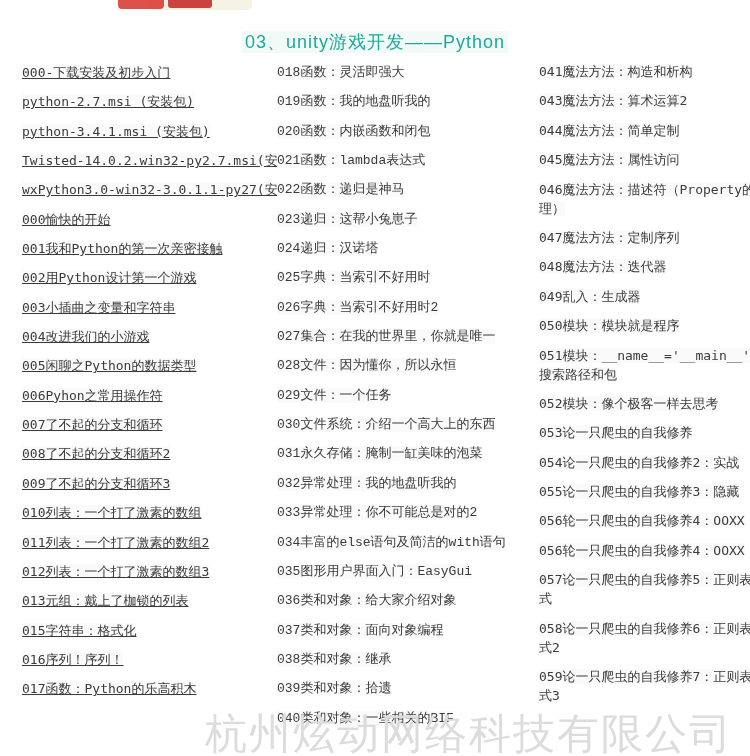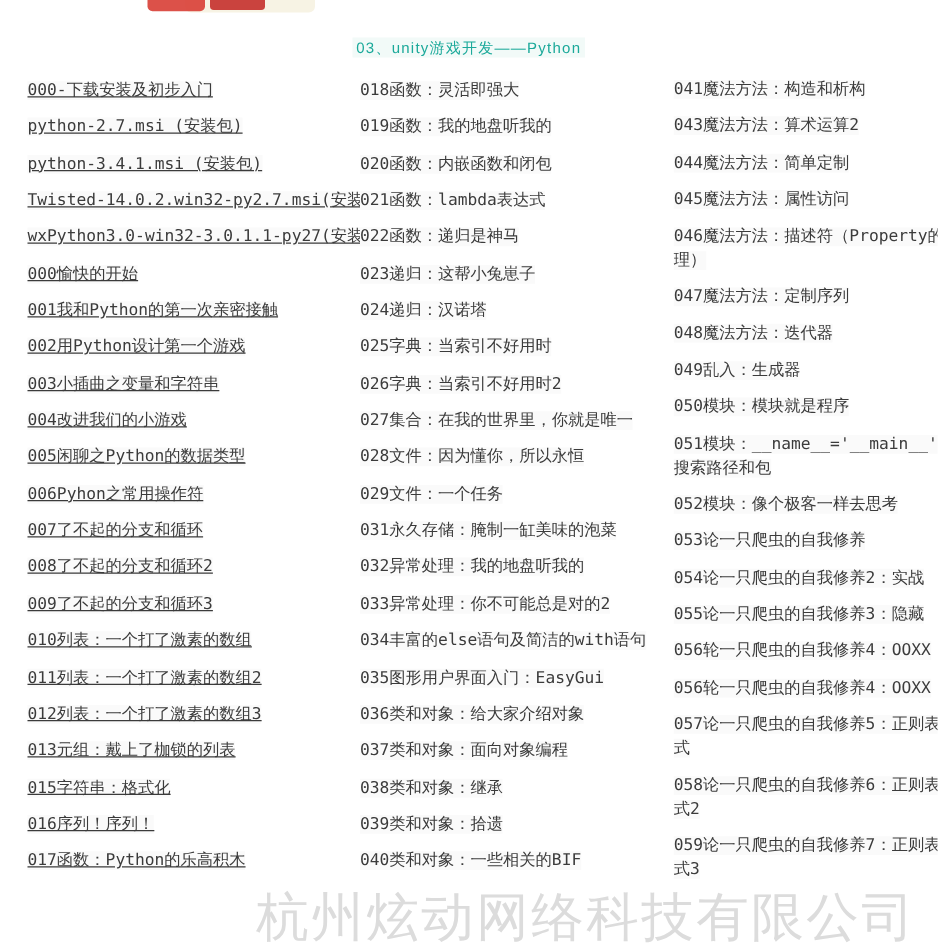--- a/index.html
+++ b/index.html
@@ -44,36 +44,36 @@
     border-radius: 0 0 3px 3px;
     opacity: 0.9;
   }
   .page-title {
     position: absolute;
     top: 30px;
     left: 0;
     width: 750px;
     text-align: center;
     font-family: "Liberation Sans", "DejaVu Sans", sans-serif;
-    font-size: 12px;
+    font-size: 18px;
     letter-spacing: 1px;
     color: #1ba99a;
   }
   .page-title .hl {
     background: #f2faf8;
     padding: 1px 3px;
   }
   .col {
     position: absolute;
     top: 58px;
     color: #3b3b3b;
     font-size: 13px;
   }
   .col-1 { left: 22px;  width: 252px; text-decoration: underline; }
-  .col-2 { left: 288px; width: 240px; }
+  .col-2 { left: 277px; width: 240px; font-family: Liberation Mono, monospace; }
   .col-3 { left: 520px; width: 230px; top: 62px; margin-left: 19px; }
   .col-1 .item, .col-2 .item {
     height: 29.35px;
     line-height: 29.35px;
     white-space: nowrap;
     overflow: visible;
   }
   .col-3 .item {
     line-height: 19px;
     margin-bottom: 10.4px;
@@ -133,20 +133,21 @@
     <div class="item"><span>020函数：内嵌函数和闭包</span></div>
     <div class="item"><span>021函数：lambda表达式</span></div>
     <div class="item"><span>022函数：递归是神马</span></div>
     <div class="item"><span>023递归：这帮小兔崽子</span></div>
     <div class="item"><span>024递归：汉诺塔</span></div>
     <div class="item"><span>025字典：当索引不好用时</span></div>
     <div class="item"><span>026字典：当索引不好用时2</span></div>
     <div class="item"><span>027集合：在我的世界里，你就是唯一</span></div>
     <div class="item"><span>028文件：因为懂你，所以永恒</span></div>
     <div class="item"><span>029文件：一个任务</span></div>
+    <div class="item"><span>030文件系统：介绍一个高大上的东西</span></div>
     <div class="item"><span>031永久存储：腌制一缸美味的泡菜</span></div>
     <div class="item"><span>032异常处理：我的地盘听我的</span></div>
     <div class="item"><span>033异常处理：你不可能总是对的2</span></div>
     <div class="item"><span>034丰富的else语句及简洁的with语句</span></div>
     <div class="item"><span>035图形用户界面入门：EasyGui</span></div>
     <div class="item"><span>036类和对象：给大家介绍对象</span></div>
     <div class="item"><span>037类和对象：面向对象编程</span></div>
     <div class="item"><span>038类和对象：继承</span></div>
     <div class="item"><span>039类和对象：拾遗</span></div>
     <div class="item"><span>040类和对象：一些相关的BIF</span></div>

